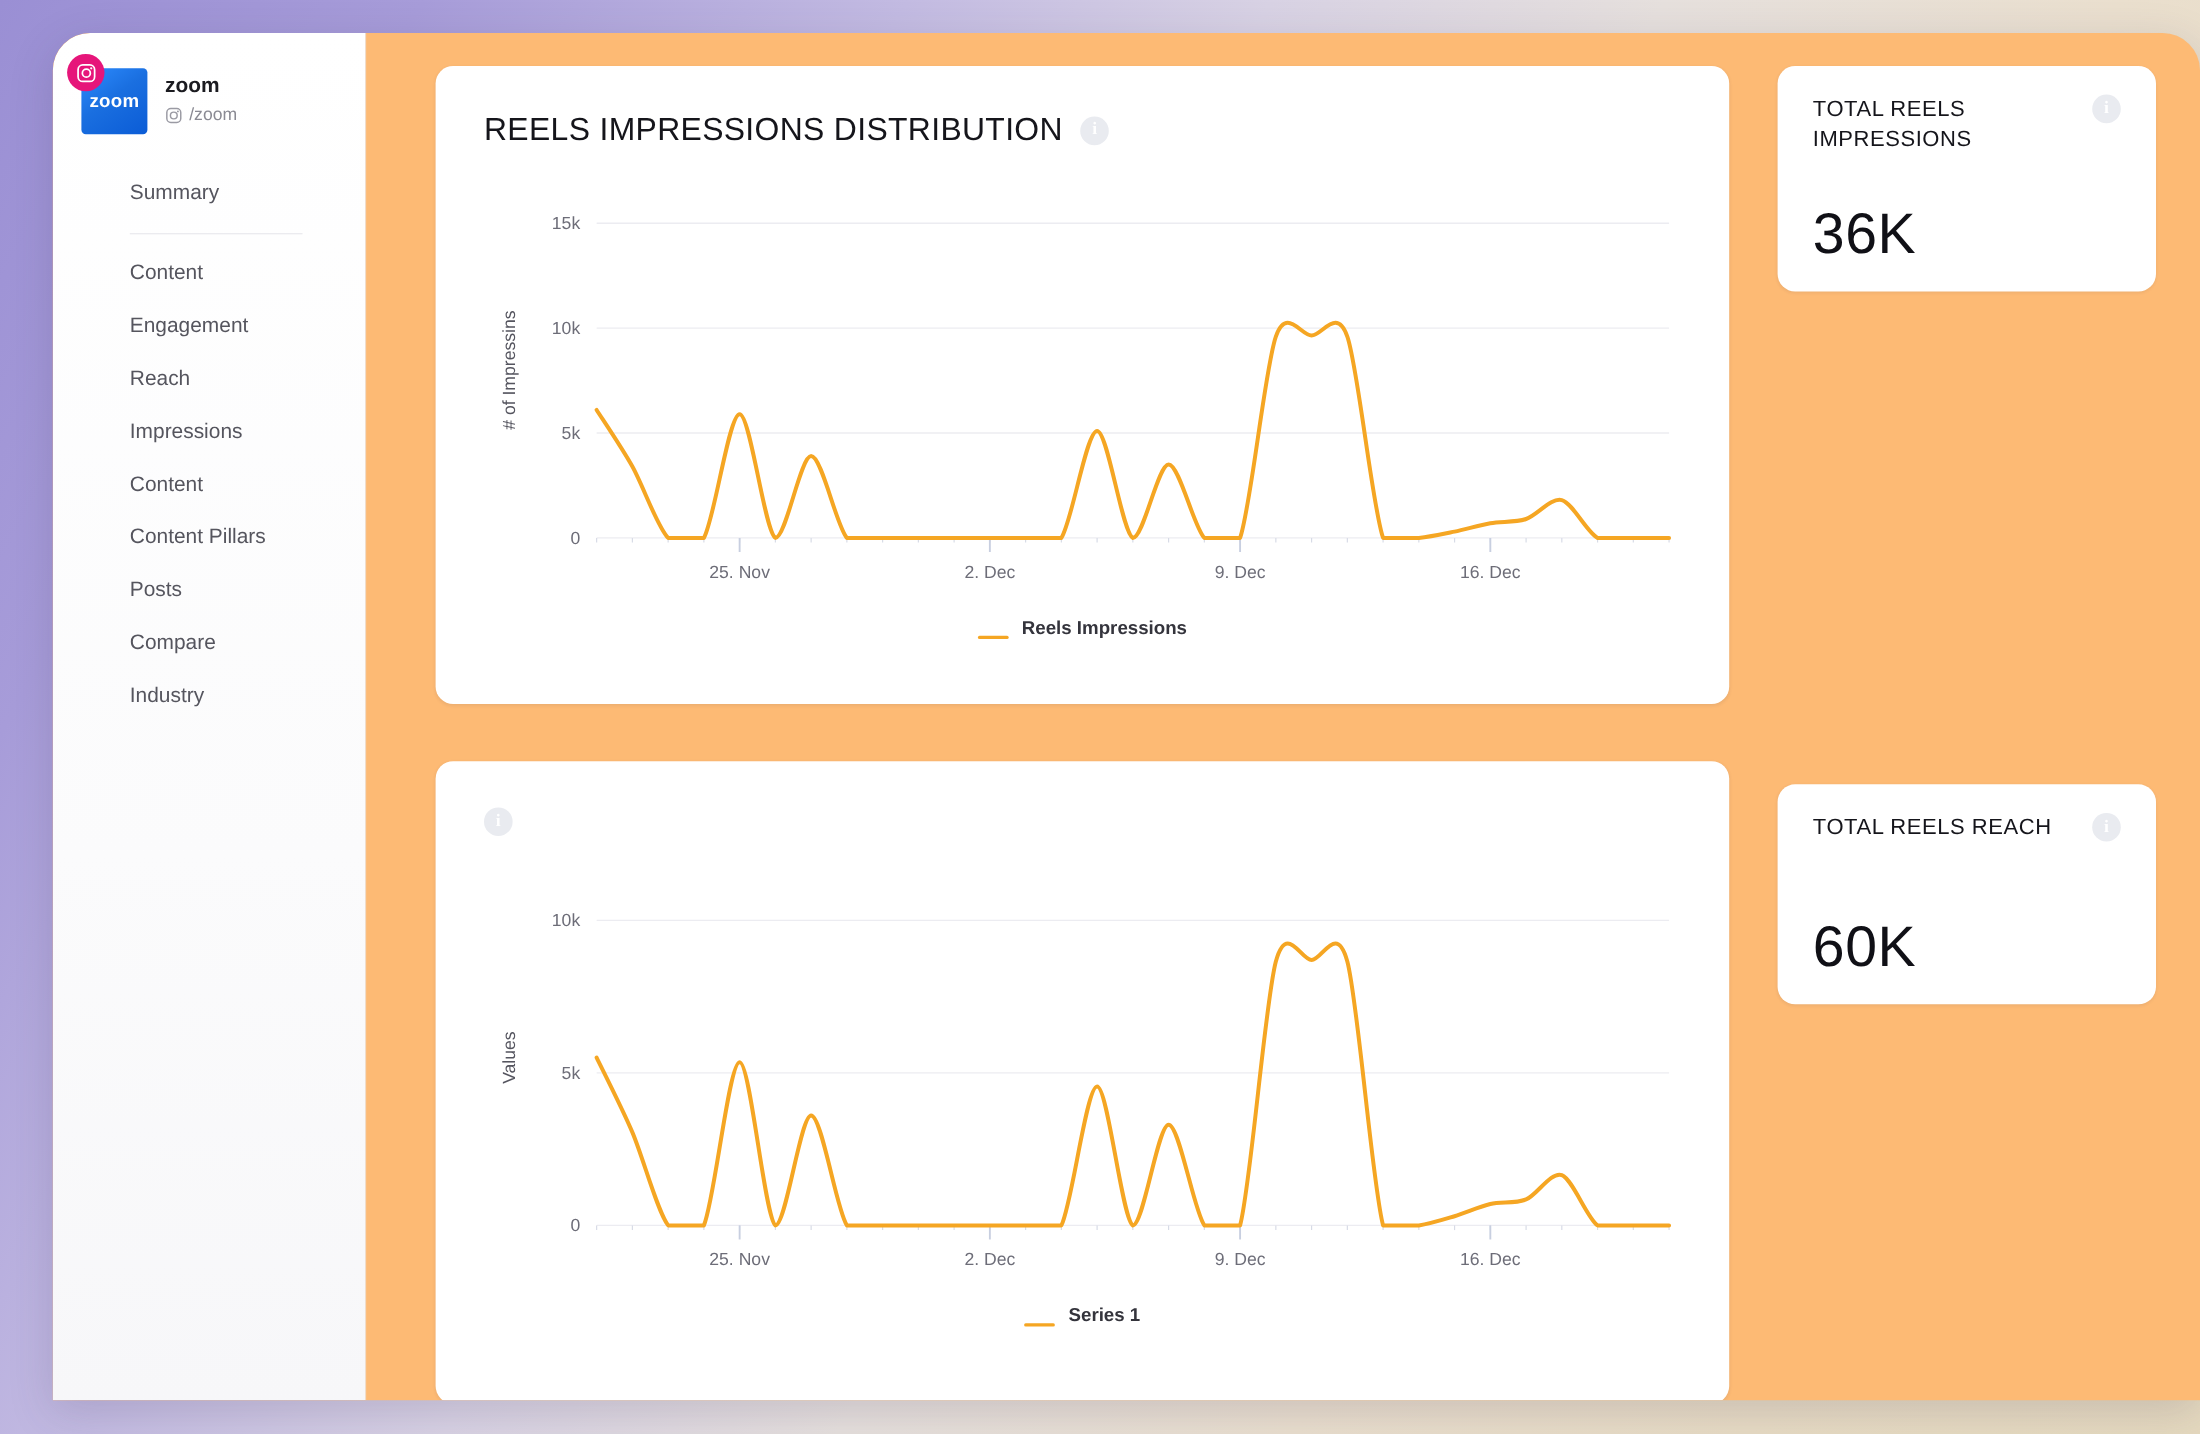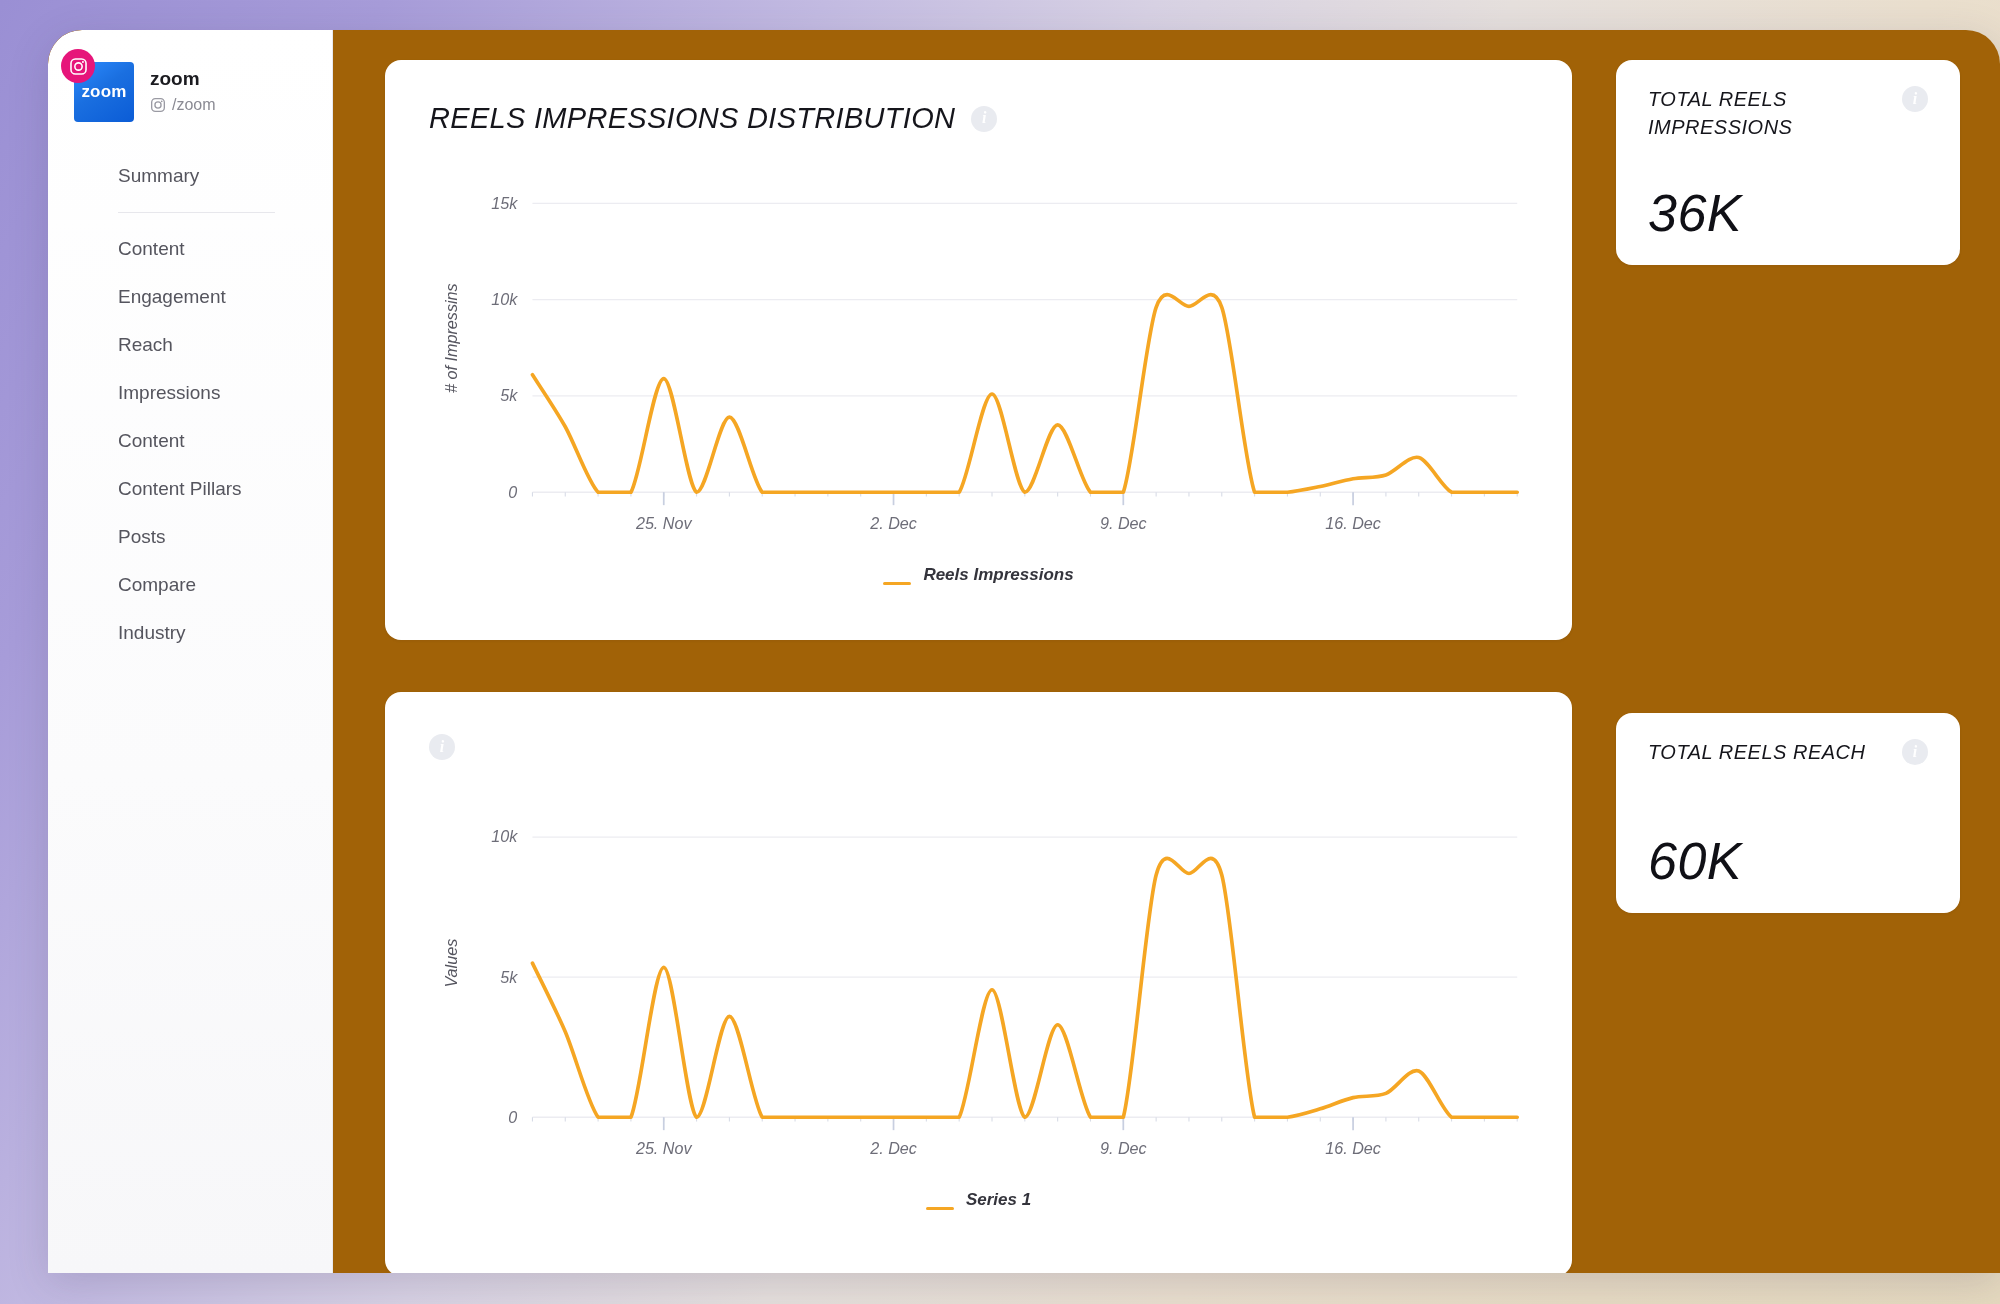--- a/index.html
+++ b/index.html
@@ -24,25 +24,26 @@
     position: relative;
   }
 
   
   .app-window {
     position: absolute;
     left: 48px;
     top: 30px;
     width: 1952px;
     height: 1243px;
-    background: #a16207;
+    background: #fdba74;
     border-radius: 34px 34px 0 0;
     box-shadow: 0 10px 40px rgba(60,50,90,.18);
     overflow: hidden;
     display: flex;
+    gap: 11px;
   }
 
   
   .sidebar {
     width: 285px;
     flex: 0 0 285px;
     background: linear-gradient(180deg,#ffffff 0%, #fbfbfc 60%, #f7f7f9 100%);
     border-right: 1px solid #e9e9ee;
     border-radius: 34px 0 0 0;
     position: relative;
@@ -126,21 +127,20 @@
     margin: 12px 57px 12px 70px;
   }
 
   
   .main {
     flex: 1;
     padding: 30px 40px 0 52px;
     display: flex;
     gap: 44px;
     overflow: hidden;
-    font-style: italic;
   }
 
   .col-charts { flex: 1 1 auto; min-width: 0; }
   .col-kpis   { flex: 0 0 344px; }
 
   .card {
     background: #ffffff;
     border-radius: 16px;
     box-shadow: 0 1px 3px rgba(30,30,60,.07);
   }

